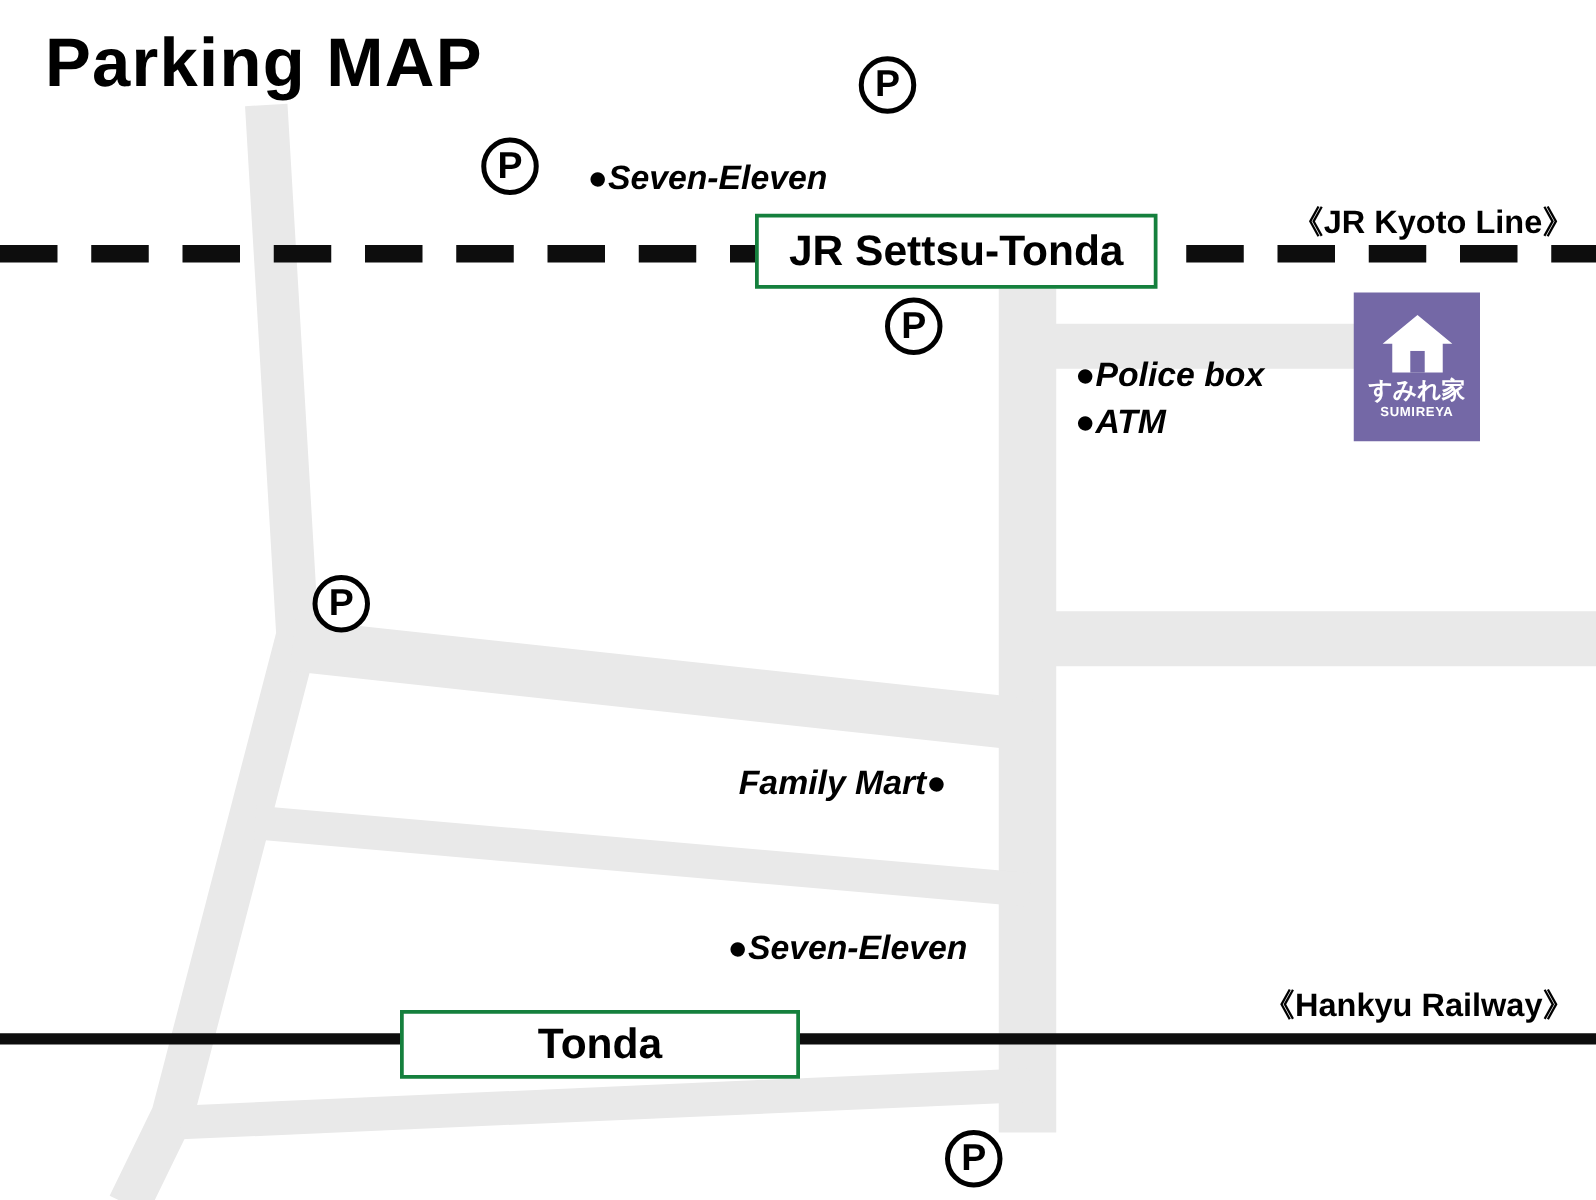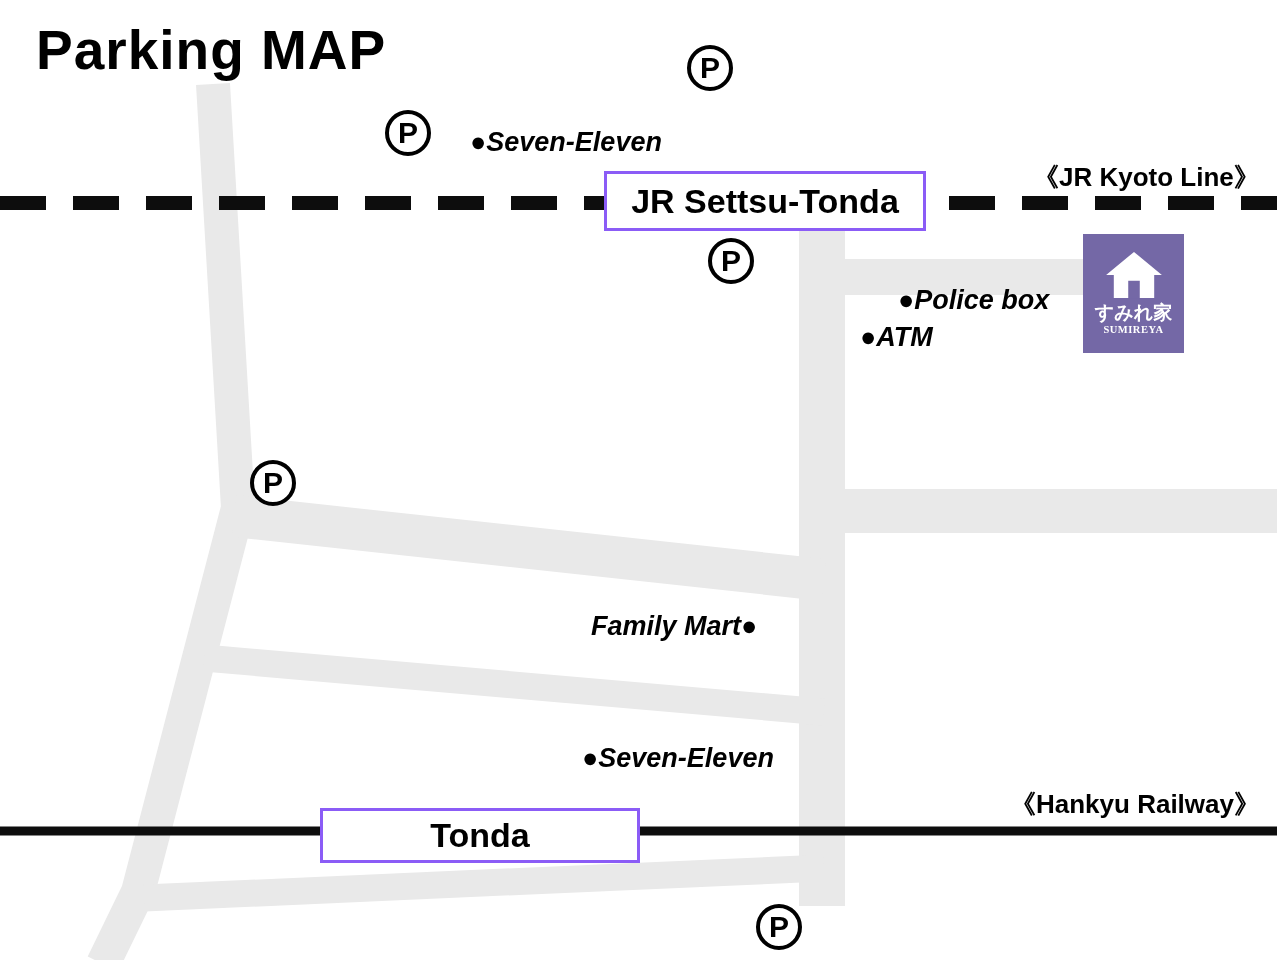--- a/index.html
+++ b/index.html
@@ -56,21 +56,21 @@
   .line-label {
     position: absolute;
     font-size: 26px;
     font-weight: 600;
     white-space: nowrap;
   }
   .station {
     position: absolute;
     box-sizing: border-box;
     background: #ffffff;
-    border: 3px solid #8b5cf6;
+    border: 3px solid #15803d;
     display: flex;
     align-items: center;
     justify-content: center;
     font-size: 34px;
     font-weight: 600;
     white-space: nowrap;
   }
   #station-jr   { left: 604px; top: 171px; width: 322px; height: 60px; }
   #station-tonda{ left: 320px; top: 808px; width: 320px; height: 55px; }
   .lodging {
@@ -78,21 +78,20 @@
     left: 1083px;
     top: 234px;
     width: 101px;
     height: 119px;
     display: flex;
     flex-direction: column;
     align-items: center;
     justify-content: center;
     color: #ffffff;
     text-align: center;
-    font-family: Liberation Serif, serif;
   }
   .lodging .jp {
     font-size: 19px;
     font-weight: bold;
     line-height: 1.15;
     margin-top: 2px;
   }
   .lodging .en {
     font-size: 10.5px;
     font-weight: bold;
@@ -134,21 +133,21 @@
       <span>P</span>
     </div>
   <div class="p-marker" style="left:250px; top:460px;">
       <span>P</span>
     </div>
   <div class="p-marker" style="left:756px; top:904px;">
       <span>P</span>
     </div>
 
   <div class="poi" style="left:470px; top:127px;">●Seven-Eleven</div>
-  <div class="poi" style="left:860px; top:285px;margin-left:38px;">●Police box</div>
+  <div class="poi" style="left:860px; top:285px;">●Police box</div>
   <div class="poi" style="left:860px; top:322px;">●ATM</div>
   <div class="poi" style="left:591px; top:611px;">Family Mart●</div>
   <div class="poi" style="left:582px; top:743px;">●Seven-Eleven</div>
 
   <div class="line-label" style="left:1033px; top:160px;">《JR Kyoto Line》</div>
   <div class="line-label" style="left:1010px; top:787px;">《Hankyu Railway》</div>
 
   <div class="station" id="station-jr">
     <span>JR Settsu-Tonda</span>
   </div>

